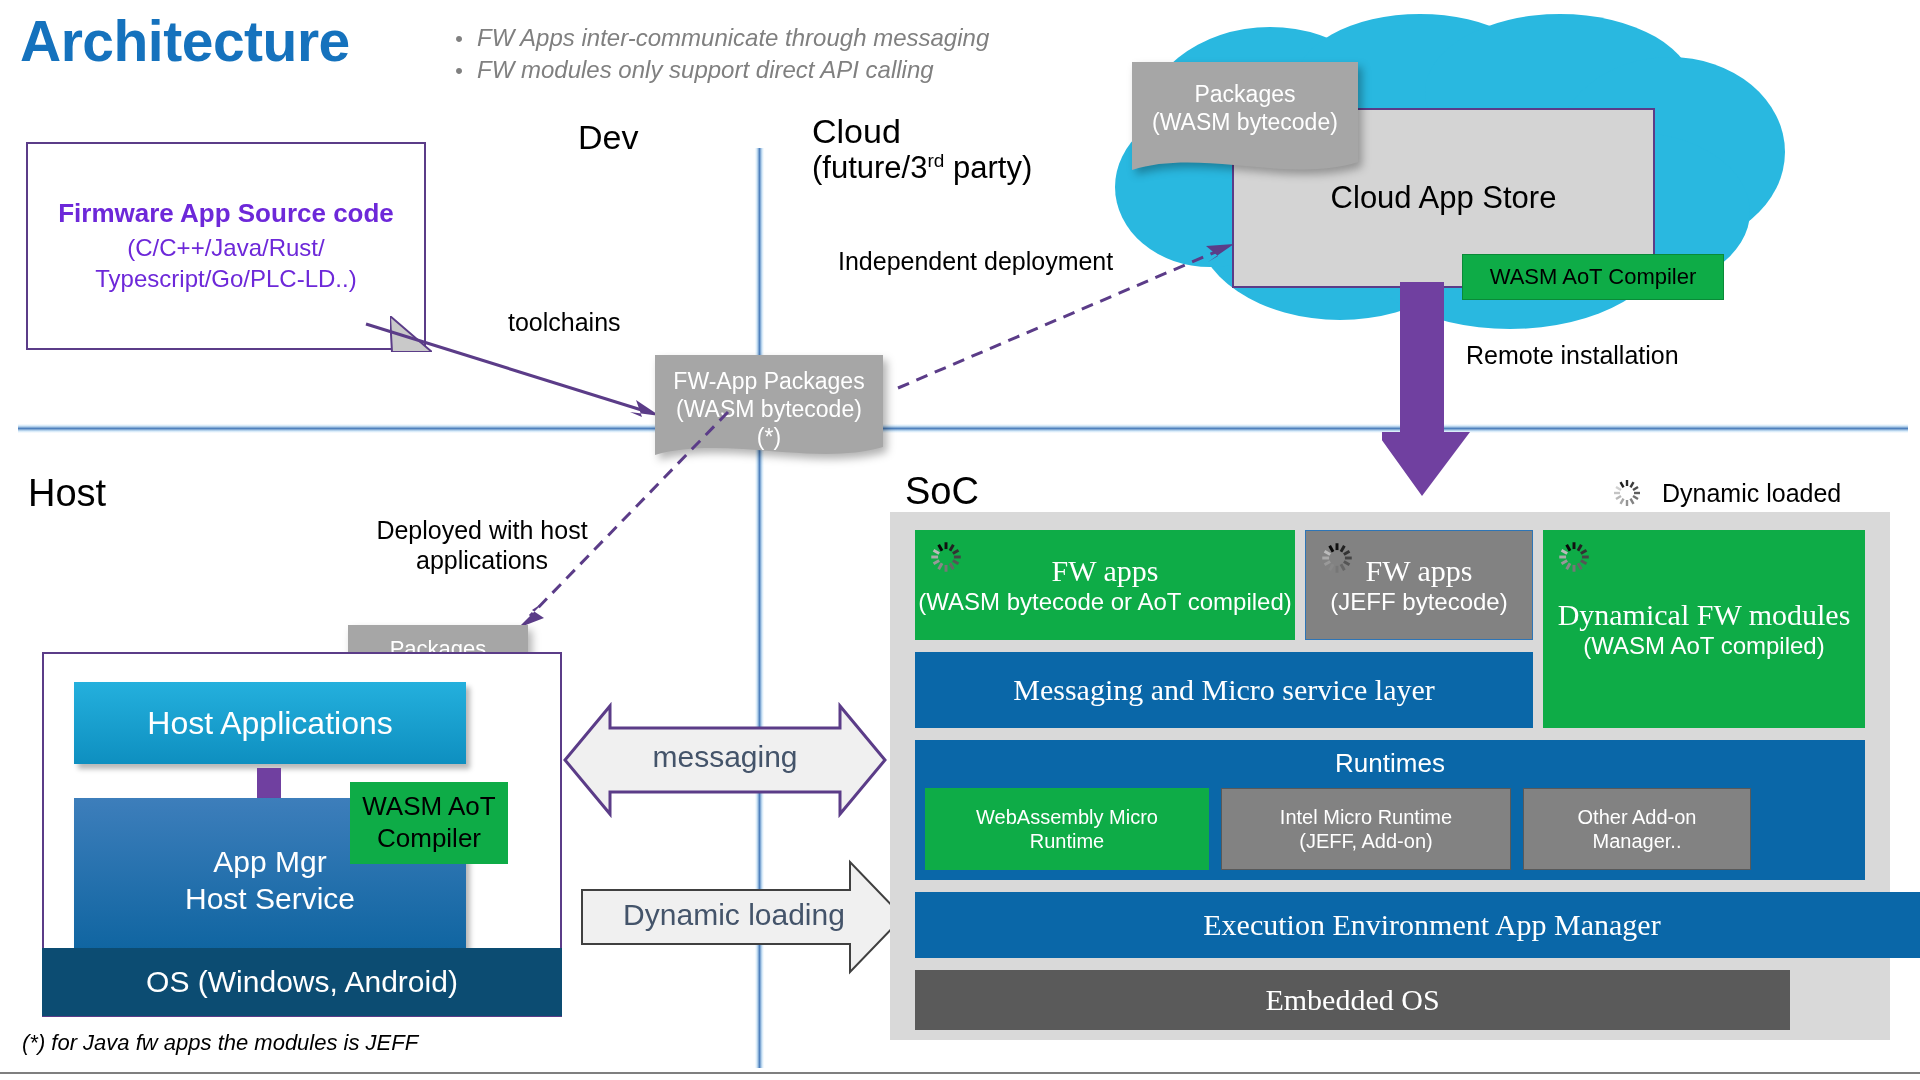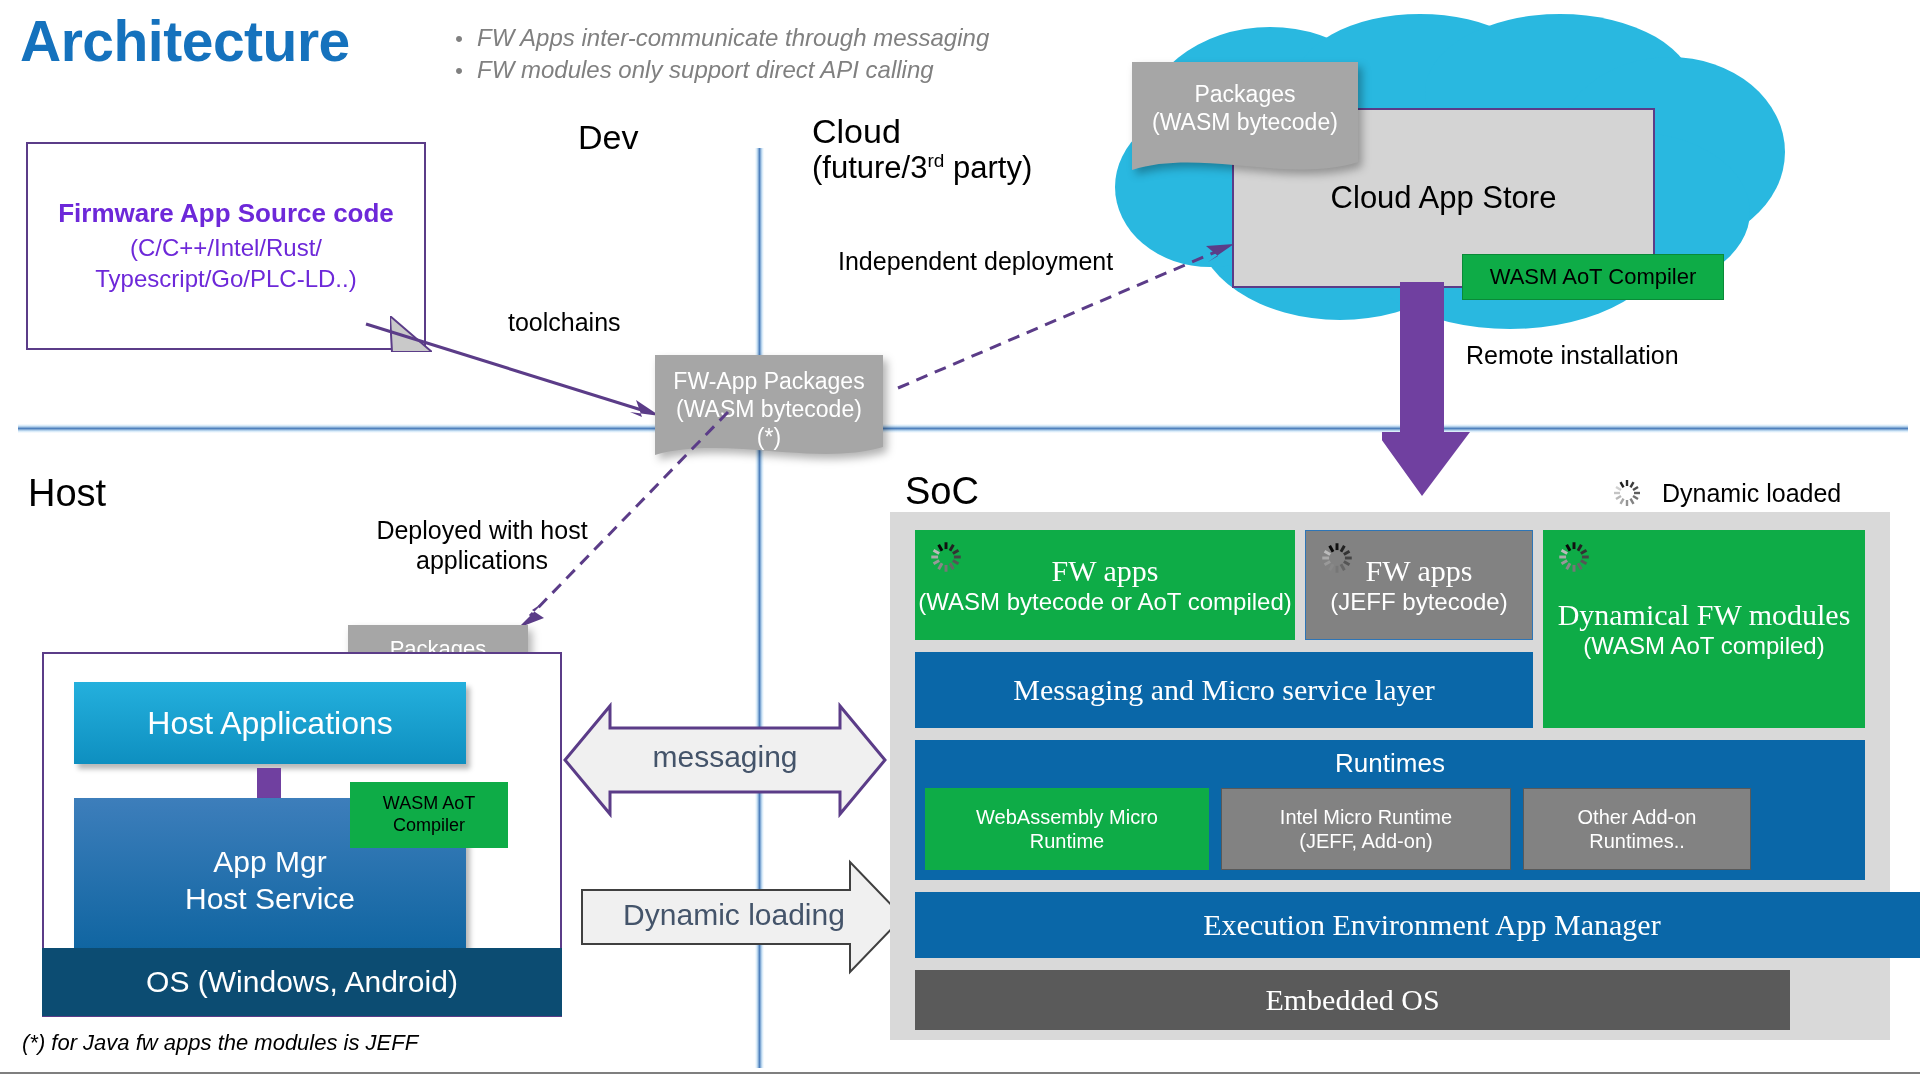--- a/index.html
+++ b/index.html
@@ -150,25 +150,25 @@
     color: #fff; font-size: 30px; line-height: 1.25;
     box-shadow: 4px 5px 5px rgba(0,0,0,0.28);
   }
   #host-os {
     left: 42px; top: 948px; width: 520px; height: 68px;
     background: #0c4c72;
     display: flex; align-items: center; justify-content: center;
     color: #fff; font-size: 30px;
   }
   #host-aot-compiler {
-    left: 350px; top: 782px; width: 158px; height: 66px;
+    left: 350px; top: 782px; width: 158px; height: 82px;
     background: #0eac47;
     display: flex; flex-direction: column;
     align-items: center; justify-content: center;
-    color: #000; font-size: 18px; line-height: 1.22;
+    color: #000; font-size: 26px; line-height: 1.22;
   }
   #host-inner-arrow { left: 243px; top: 768px; }
 
   
   #arrow-messaging, #arrow-dynamic-loading { position: absolute; }
   .arrow-label {
     position: absolute; left: 0; top: 0; right: 0;
     text-align: center; color: #44546a;
     font-size: 30px;
   }
@@ -266,21 +266,21 @@
   <div class="section-sub">(future/3<sup style="font-size:19px">rd</sup> party)</div>
 </div>
 <div class="abs section-label" id="label-host">Host</div>
 <div class="abs section-label" id="label-soc">SoC</div>
 
 <div class="abs" id="divider-horizontal"></div>
 <div class="abs" id="divider-vertical"></div>
 
 <div class="abs" id="source-code-box">
   <div class="sc-title">Firmware App Source code</div>
-  <div class="sc-line">(C/C++/Intel/Rust/</div>
+  <div class="sc-line">(C/C++/Java/Rust/</div>
   <div class="sc-line">Typescript/Go/PLC-LD..)</div>
 </div>
 <svg class="abs" id="source-fold" width="42" height="36">
   <polygon points="0,0 42,36 2,36" fill="#c9c9c9" stroke="#5b3c88" stroke-width="2"></polygon>
 </svg>
 
 <svg class="abs" style="left:360px;top:316px;" width="320" height="110">
   <line x1="6" y1="8" x2="288" y2="96" stroke="#5b3c88" stroke-width="3"></line>
   <polygon points="300,100 276,84 282,101 270,96" fill="#5b3c88"></polygon>
 </svg>
@@ -481,21 +481,21 @@
       <div class="runtime-item rt-green">
         <div>WebAssembly Micro</div>
         <div>Runtime</div>
       </div>
       <div class="runtime-item rt-gray rt-a">
         <div>Intel Micro Runtime</div>
         <div>(JEFF, Add-on)</div>
       </div>
       <div class="runtime-item rt-gray rt-b">
         <div>Other Add-on</div>
-        <div>Runtimes..</div>
+        <div>Manager..</div>
       </div>
     </div>
   </div>
 
   <div class="soc-box" id="soc-exec-mgr">
     <div class="soc-title">Execution Environment App Manager</div>
   </div>
 
   <div class="soc-box" id="soc-embedded-os">
     <div class="soc-title">Embedded OS</div>

